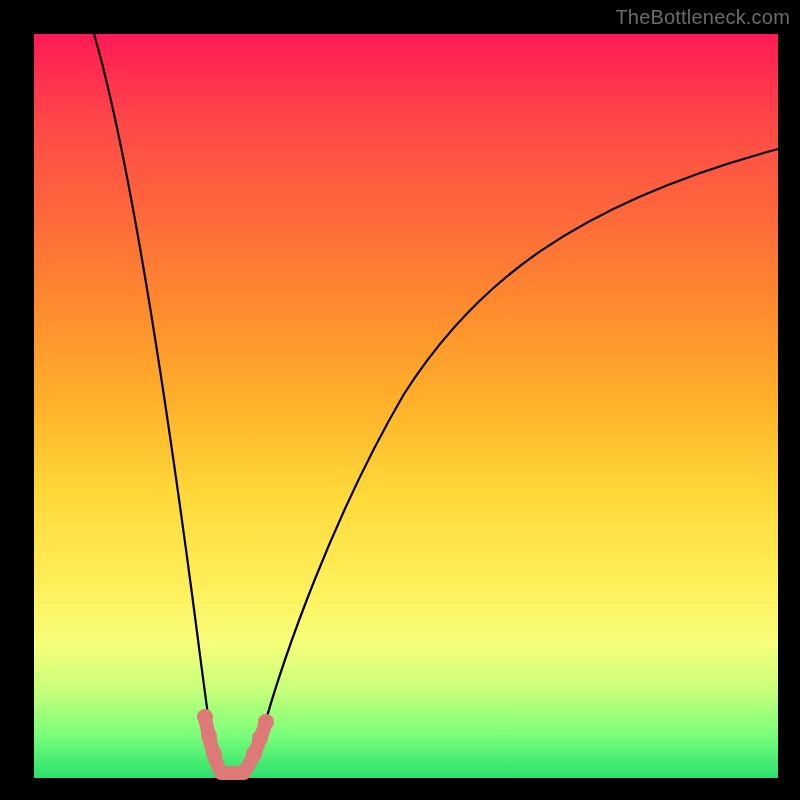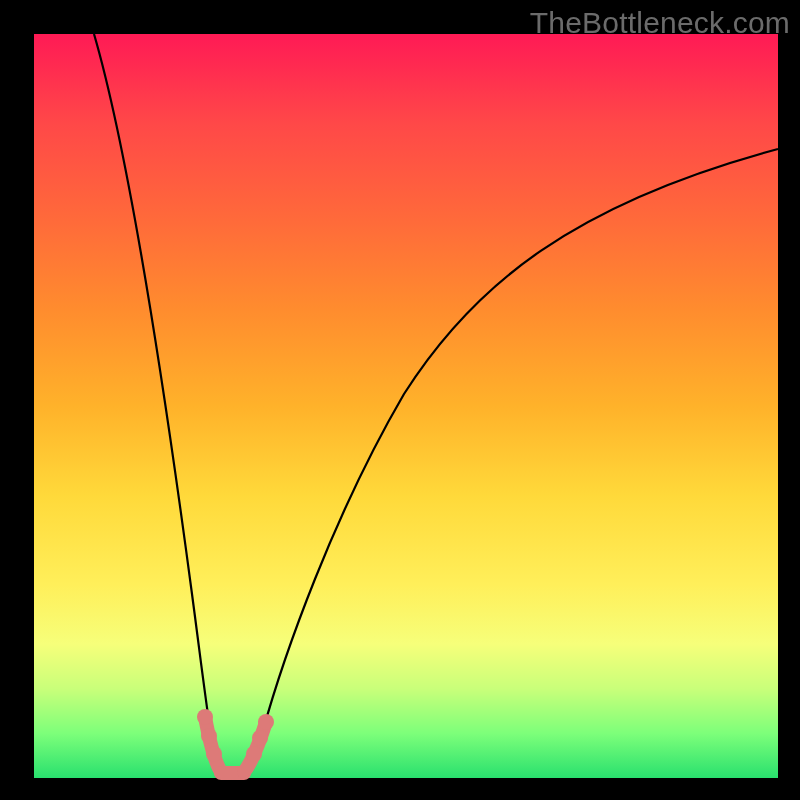--- a/index.html
+++ b/index.html
@@ -15,21 +15,21 @@
     position: relative;
     width: 800px;
     height: 800px;
     background: #000;
   }
   .watermark {
     position: absolute;
     top: 6px;
     right: 10px;
     color: #6b6b6b;
-    font-size: 30px;
+    font-size: 20px;
     font-weight: 400;
     letter-spacing: 0.2px;
     user-select: none;
   }
   .plot-area {
     position: absolute;
     left: 34px;
     top: 34px;
     width: 744px;
     height: 744px;

